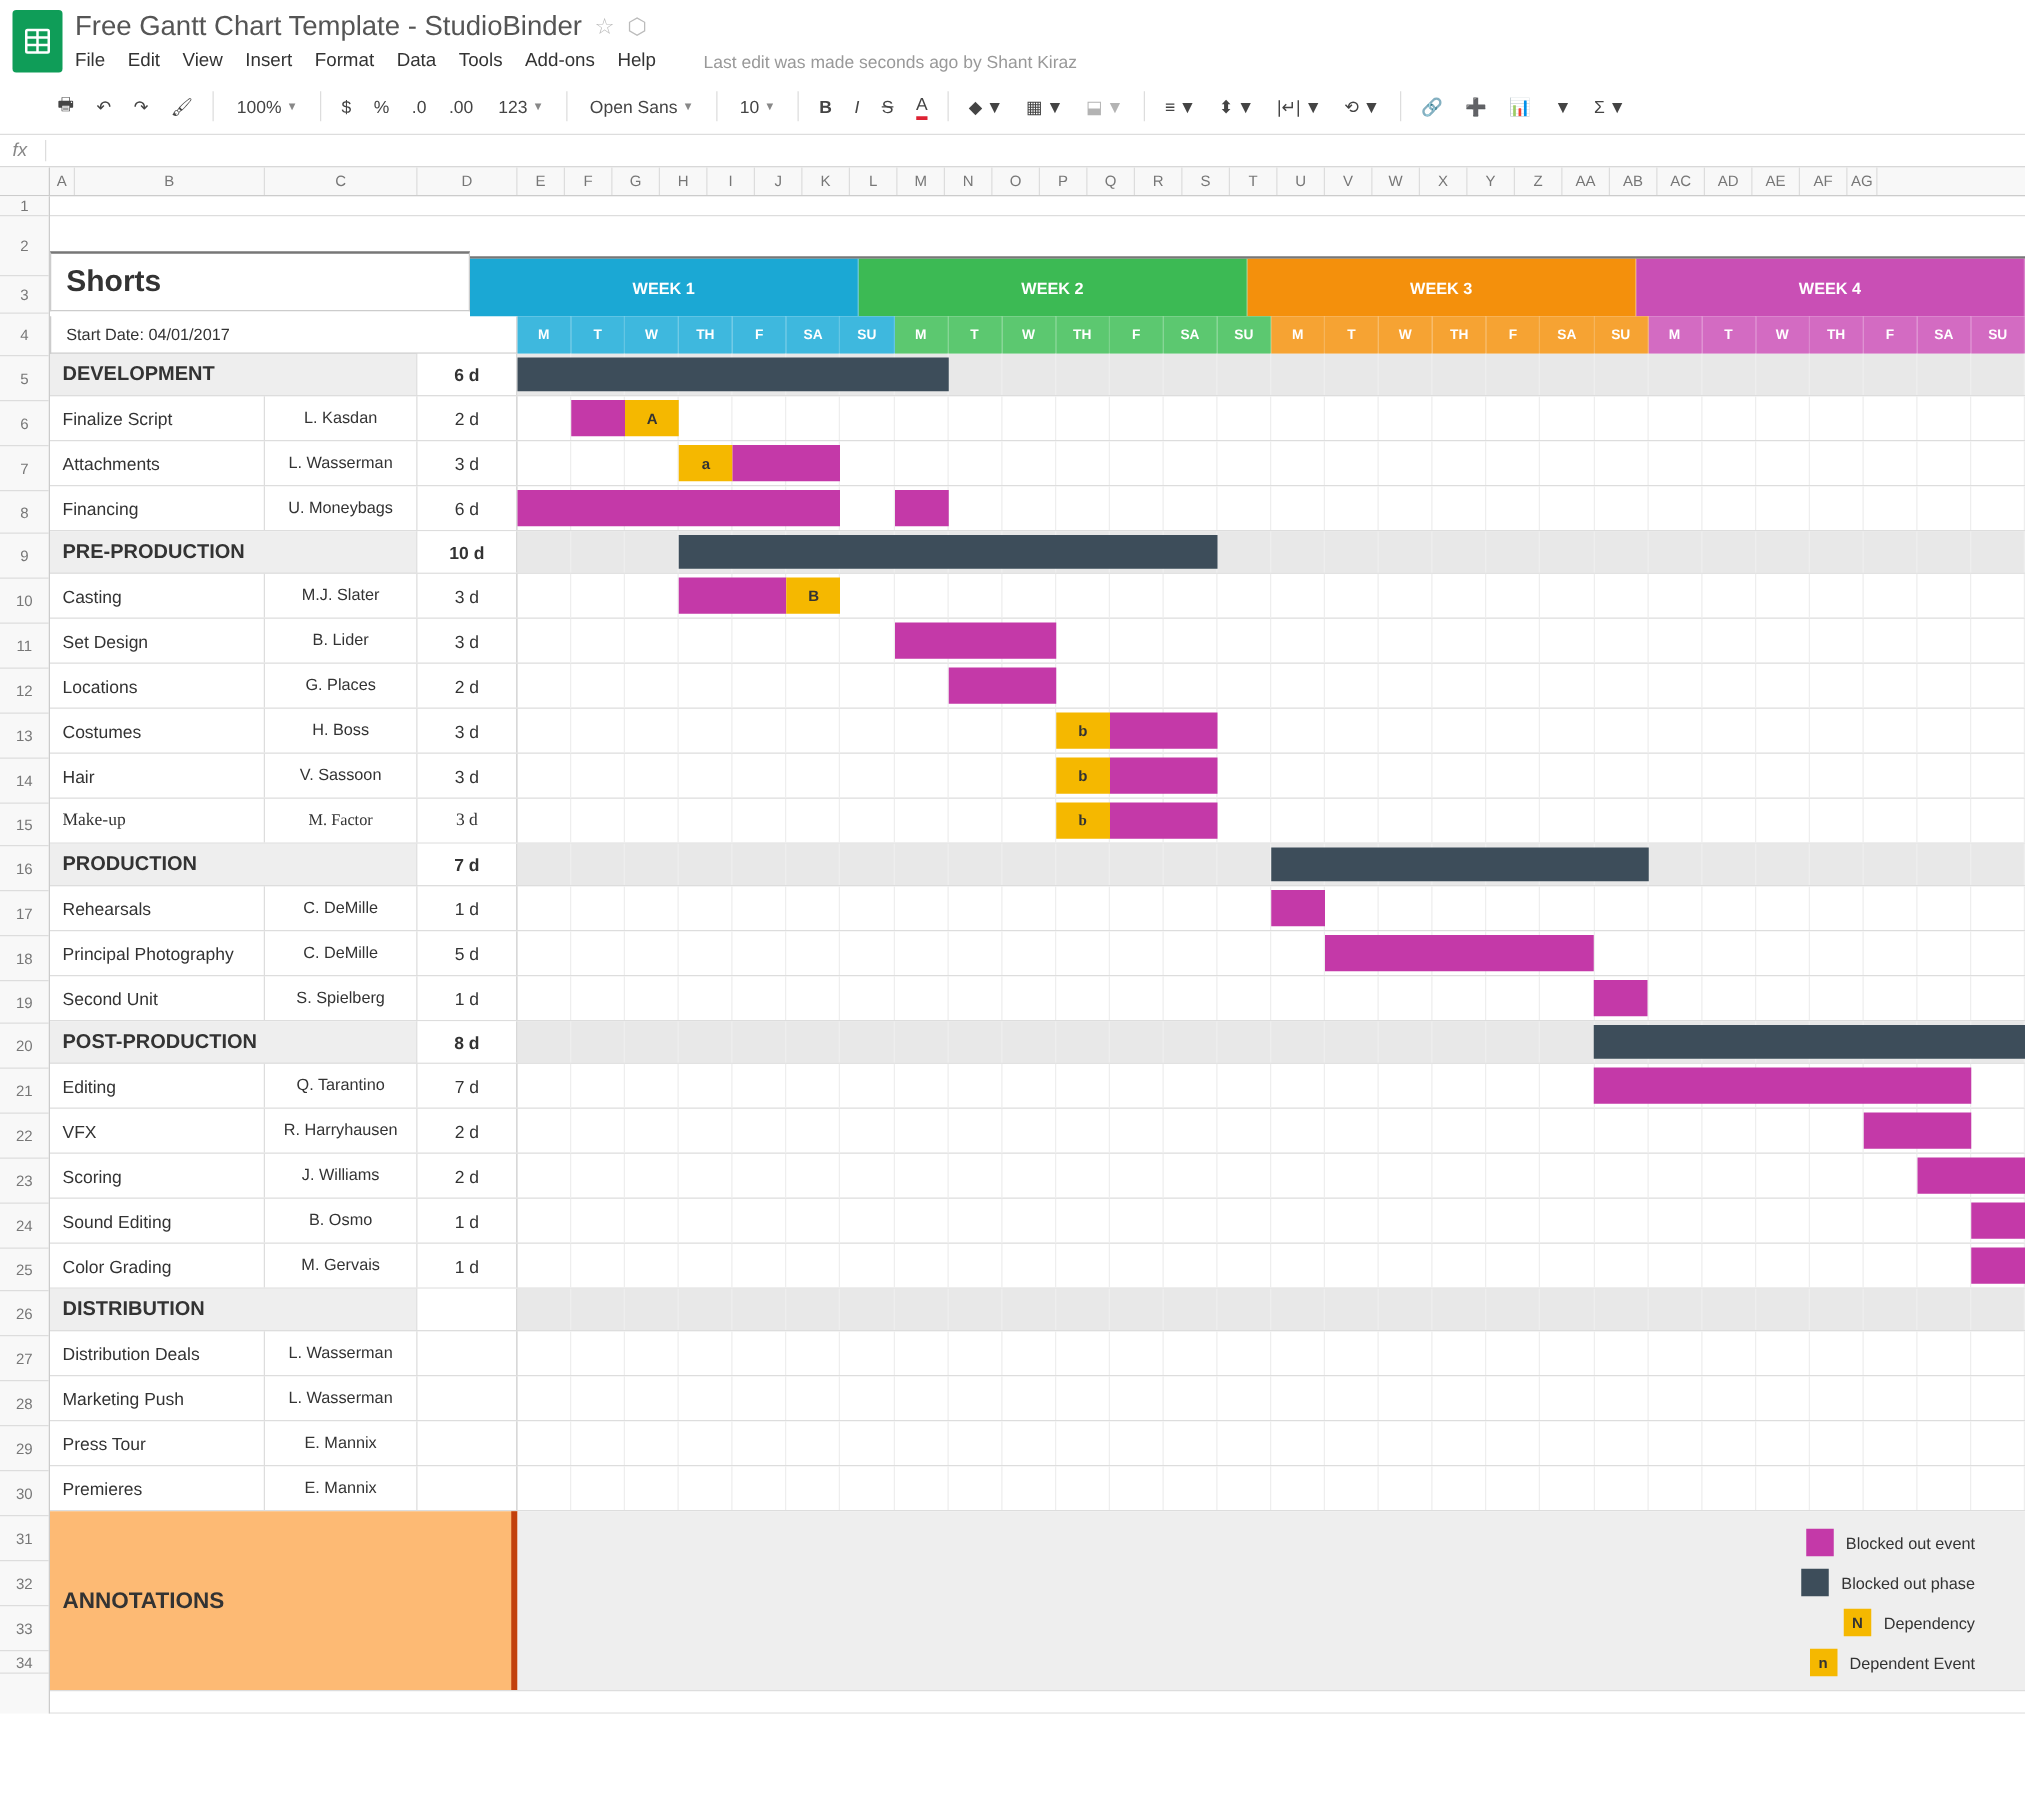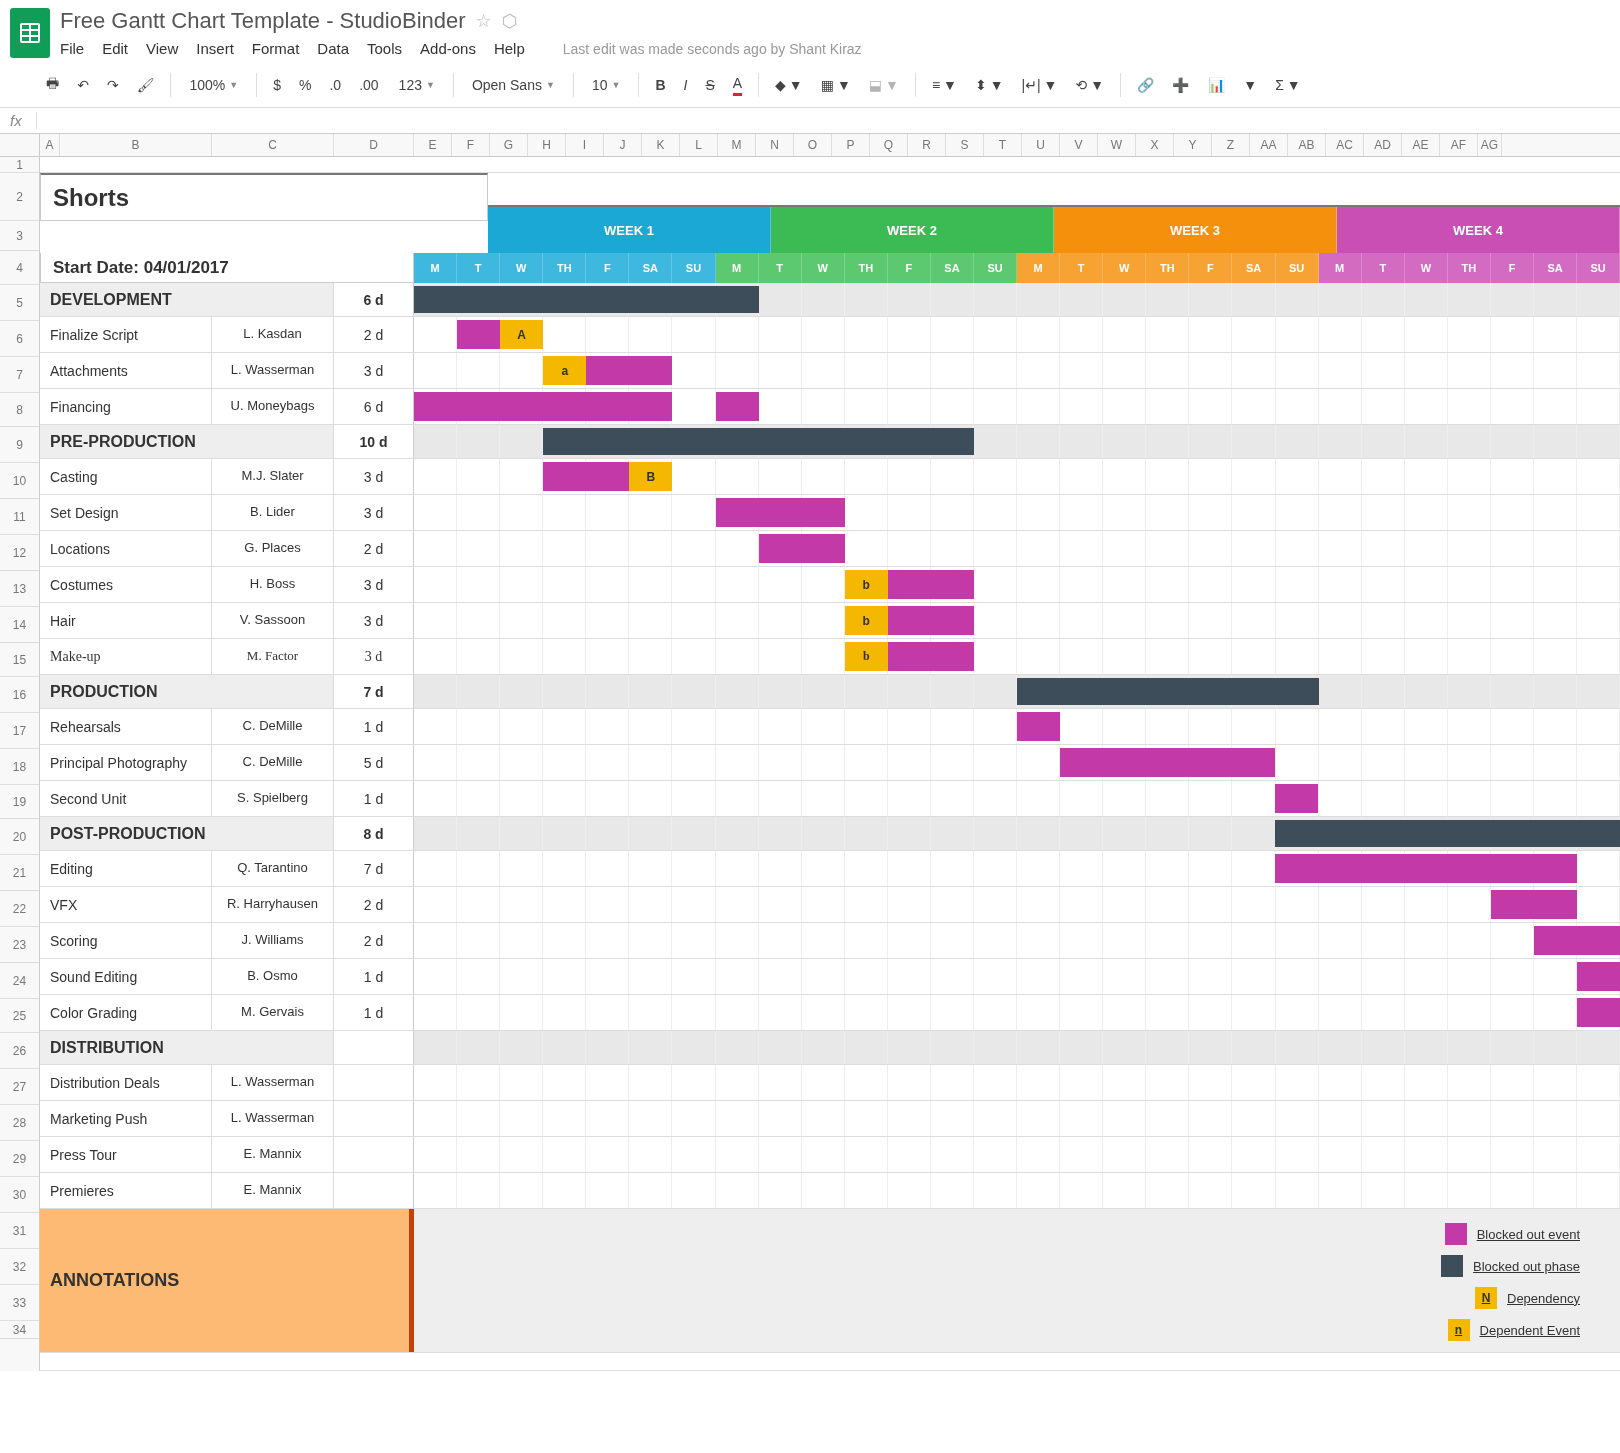--- a/index.html
+++ b/index.html
@@ -21,21 +21,21 @@
 .fx-bar { display: flex; align-items: center; border-bottom: 1px solid #ccc; padding: 4px 10px; }
 .fx-label { font-style: italic; color: #888; font-size: 15px; padding-right: 14px; border-right: 1px solid #ddd;}
 .col-headers { display: flex; background: #f8f8f8; border-bottom: 1px solid #ccc; }
 .row-hdr-space { width: 40px; border-right: 1px solid #ccc; background:#f8f8f8;}
 .col-h { text-align: center; font-size: 12px; color: #777; border-right: 1px solid #ddd; padding: 4px 0; }
 .sheet { display: flex; }
 .row-headers { width: 40px; background: #f8f8f8; border-right: 1px solid #ccc;}
 .row-h { text-align: center; font-size: 12px; color: #777; border-bottom: 1px solid #ddd; display:flex; align-items:center; justify-content:center;}
 .grid { flex: 1; }
 .gantt-title { font-size: 24px; font-weight: bold; padding: 10px 12px; border: 1px solid #ccc; border-top: 2px solid #777; height: 48px; display:flex; align-items:center;}
-.gantt-sub { font-size: 17px; font-weight: bold; padding: 6px 12px; border: 1px solid #ccc; border-top:none; height: 30px; display:flex; align-items:center;}
+.gantt-sub { font-size: 13px; font-weight: normal; padding: 6px 12px; border: 1px solid #ccc; border-top:none; height: 30px; display:flex; align-items:center;}
 .week-hdr { display: flex; height: 48px; border-top: 2px solid #777;}
 .week { flex: 1; color: #fff; font-weight: bold; font-size: 13px; display:flex; align-items:center; justify-content:center; border-right: 1px solid rgba(255,255,255,0.3);}
 .day-hdr { display:flex; height: 30px;}
 .day { flex:1; text-align:center; color:#fff; font-size:11px; font-weight:bold; display:flex; align-items:center; justify-content:center; border-right: 1px solid rgba(255,255,255,0.2);}
 .w1 { background:#1ba8d4; } .w1d{ background:#3eb8de;}
 .w2 { background:#3cba54; } .w2d{ background:#5cc870;}
 .w3 { background:#f4900c; } .w3d{ background:#f6a333;}
 .w4 { background:#c94fb5; } .w4d{ background:#d36bc2;}
 .row { display: flex; border-bottom: 1px solid #ddd; height: 36px;}
 .section-row { background: #eee; font-weight: bold; height: 34px;}
@@ -46,21 +46,21 @@
 .section-row .cell-dur { font-weight: bold; background:#fff;}
 .timeline { flex:1; display:flex; position:relative;}
 .tcell { flex:1; border-right: 1px solid #eee; position:relative;}
 .section-row .timeline { background:#e8e8e8;}
 .block { position:absolute; top:3px; bottom:3px; }
 .phase { background:#3d4d5a; }
 .event { background:#c439a8; }
 .dep { background:#f5b800; color:#333; font-size:12px; font-weight:bold; display:flex; align-items:center; justify-content:center;}
 .annotations-row { display:flex; border-bottom:1px solid #ddd;}
 .ann-left { width: 374px; padding: 30px 10px; font-size:18px; font-weight:bold; border-right:5px solid #c2410c; display:flex; align-items:center; background:#fdba74;}
-.ann-right { flex:1; background:#eee; padding: 14px 0; display:flex; flex-direction:column; align-items:flex-end; gap:10px; padding-right: 40px; text-decoration: underline;}
+.ann-right { flex:1; background:#eee; padding: 14px 0; display:flex; flex-direction:column; align-items:flex-end; gap:10px; padding-right: 40px;}
 .legend-item { display:flex; align-items:center; gap:10px; font-size:13px;}
 .legend-sw { width:22px; height:22px; }
 .underline-red { border-bottom: 3px solid #d23; padding-bottom:2px;}
 .header-row-wrap { display:flex;}
 </style>
 </head>
 <body>
 
 <div class="app-header">
   <div class="doc-icon">
@@ -226,21 +226,21 @@
       <div class="row-h" style="height: 36px;">29</div>
       <div class="row-h" style="height: 36px;">30</div>
       <div class="row-h" style="height: 36px;">31</div>
       <div class="row-h" style="height: 36px;">32</div>
       <div class="row-h" style="height: 36px;">33</div>
       <div class="row-h" style="height: 18px;">34</div>
     </div>
   <div class="grid" id="grid">
       <div style="height: 16px; border-bottom: 1px solid rgb(221, 221, 221);"></div>
       <div class="header-row-wrap">
-        <div class="gantt-title" style="width: 448px;">Shorts</div>
+        <div class="gantt-title" style="width: 336px; margin-top: 28px;">Shorts</div>
         <div class="week-hdr" style="flex: 1 1 0%; margin-top: 32px;">
           <div class="week w1">WEEK 1</div>
           <div class="week w2">WEEK 2</div>
           <div class="week w3">WEEK 3</div>
           <div class="week w4">WEEK 4</div>
         </div>
       </div>
       <div class="header-row-wrap">
         <div class="gantt-sub" style="width: 374px;">Start Date: 04/01/2017</div>
         <div class="day-hdr" style="flex: 1 1 0%;">

